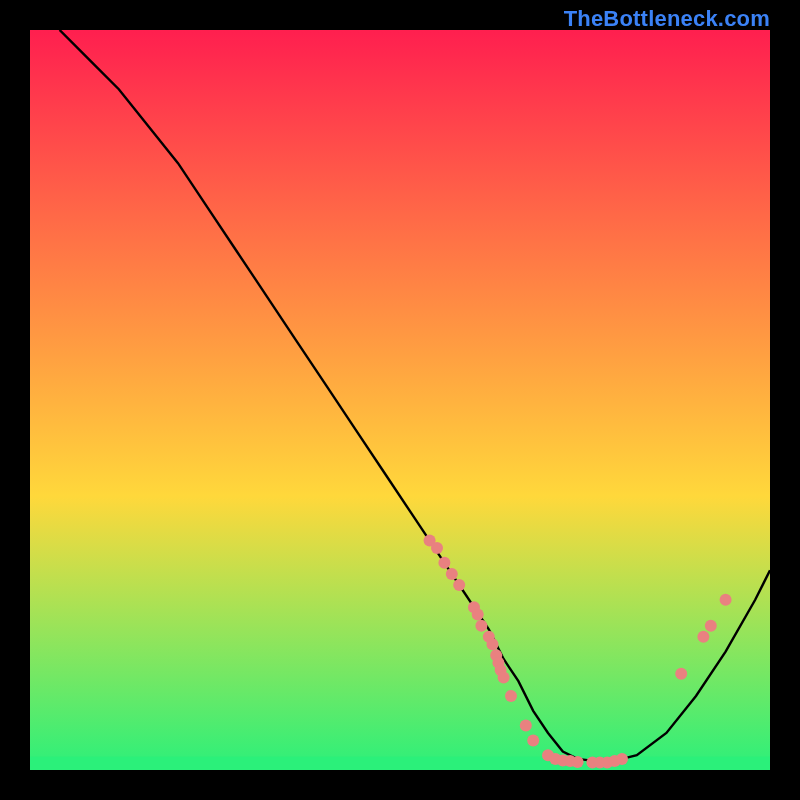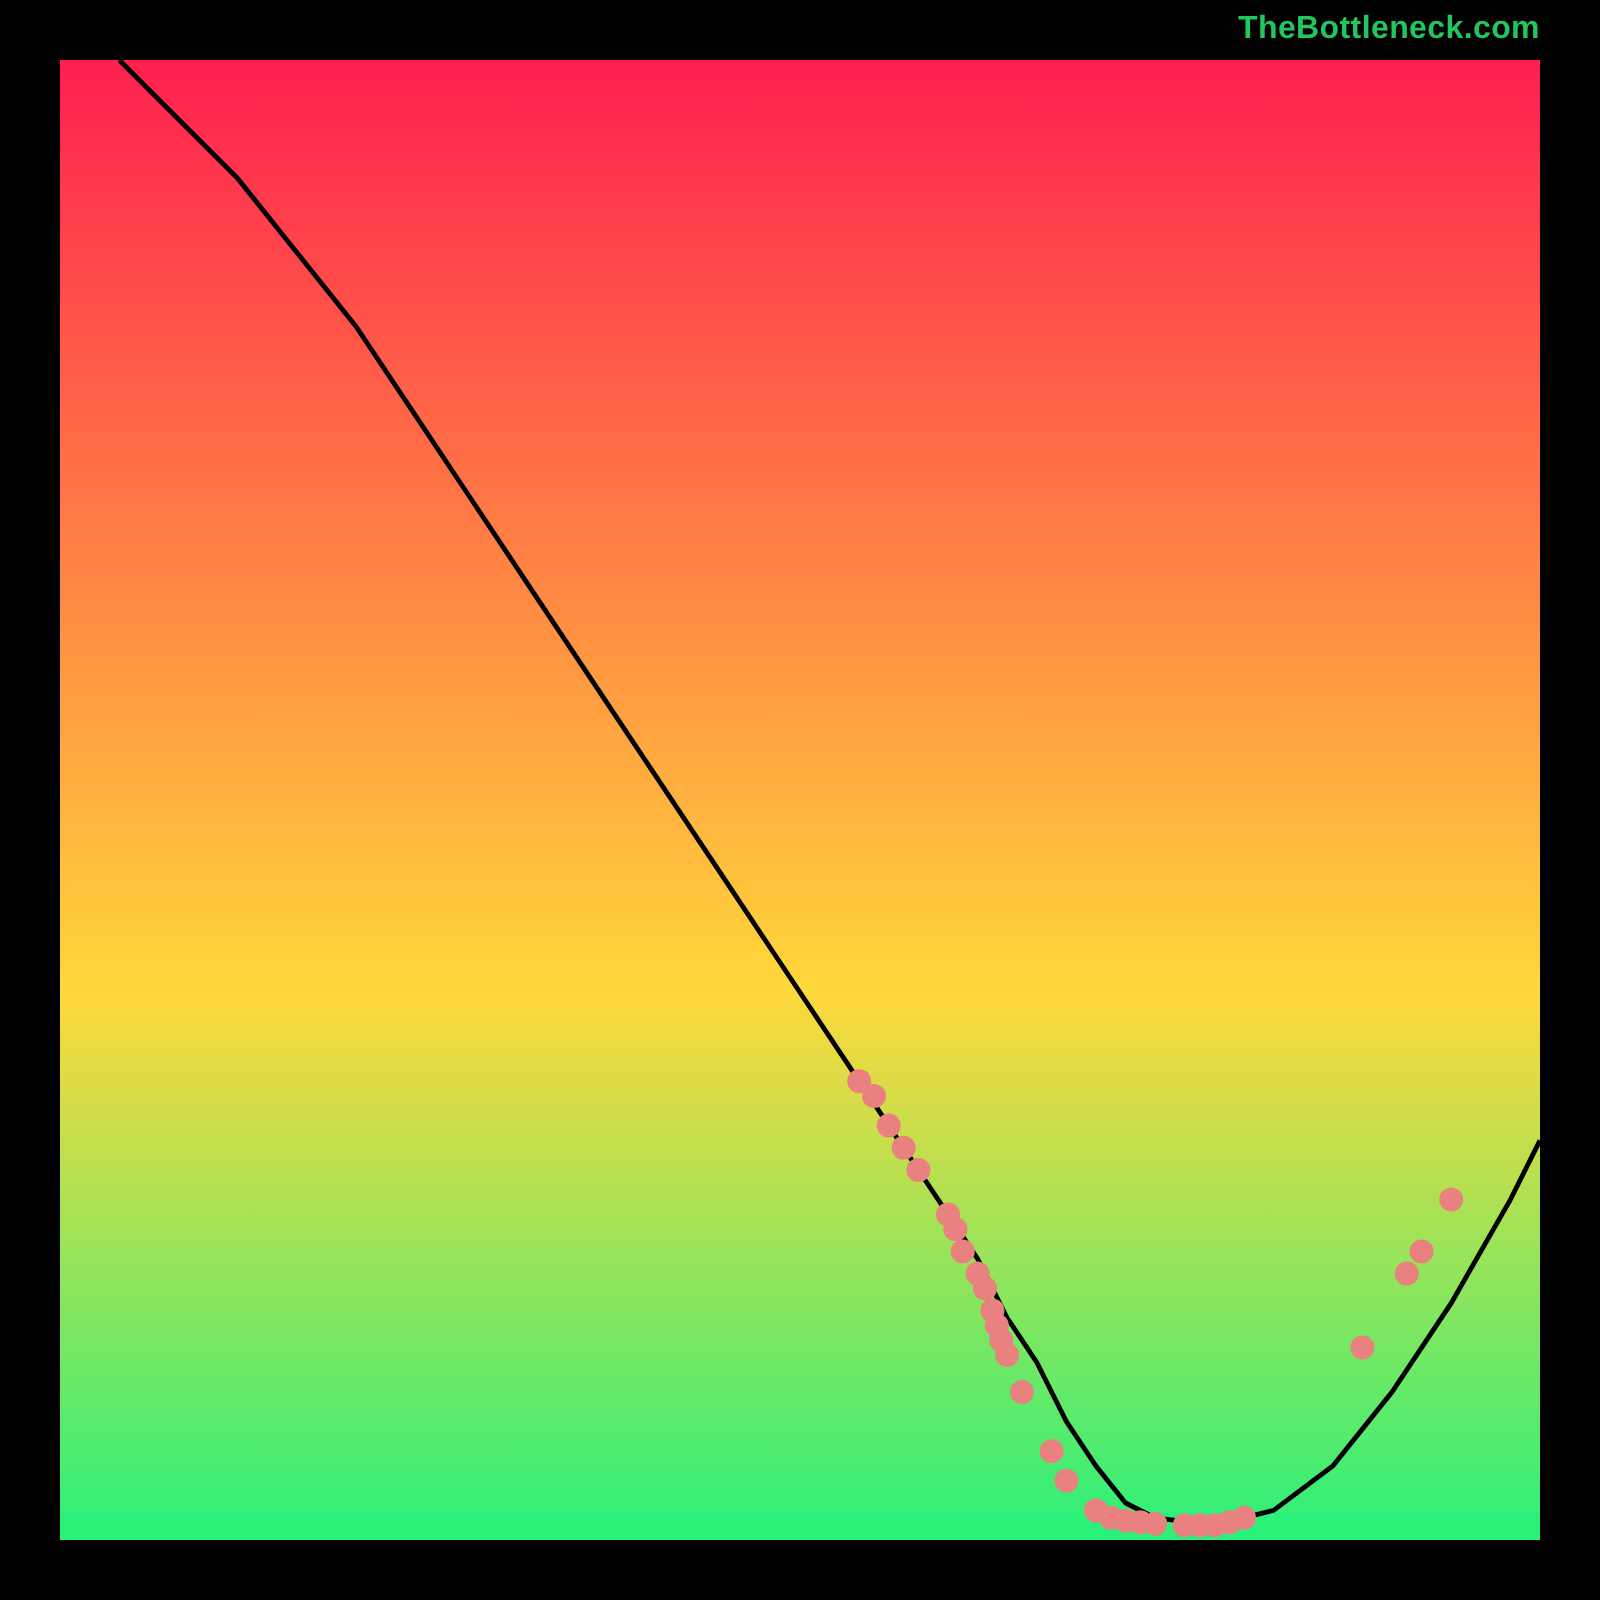--- a/index.html
+++ b/index.html
@@ -22,22 +22,22 @@
   .plot {
     position: absolute;
     left: 0; top: 0;
     width: 740px;
     height: 740px;
   }
   .watermark {
     position: absolute;
     right: 30px;
     top: 6px;
-    color: #22c55e;
-    font-size: 16px;
+    color: #3b82f6;
+    font-size: 22px;
     font-weight: bold;
     letter-spacing: 0.2px;
   }
 </style>
 </head>
 <body>
 
 <div class="watermark">TheBottleneck.com</div>
 
 <div class="frame">

